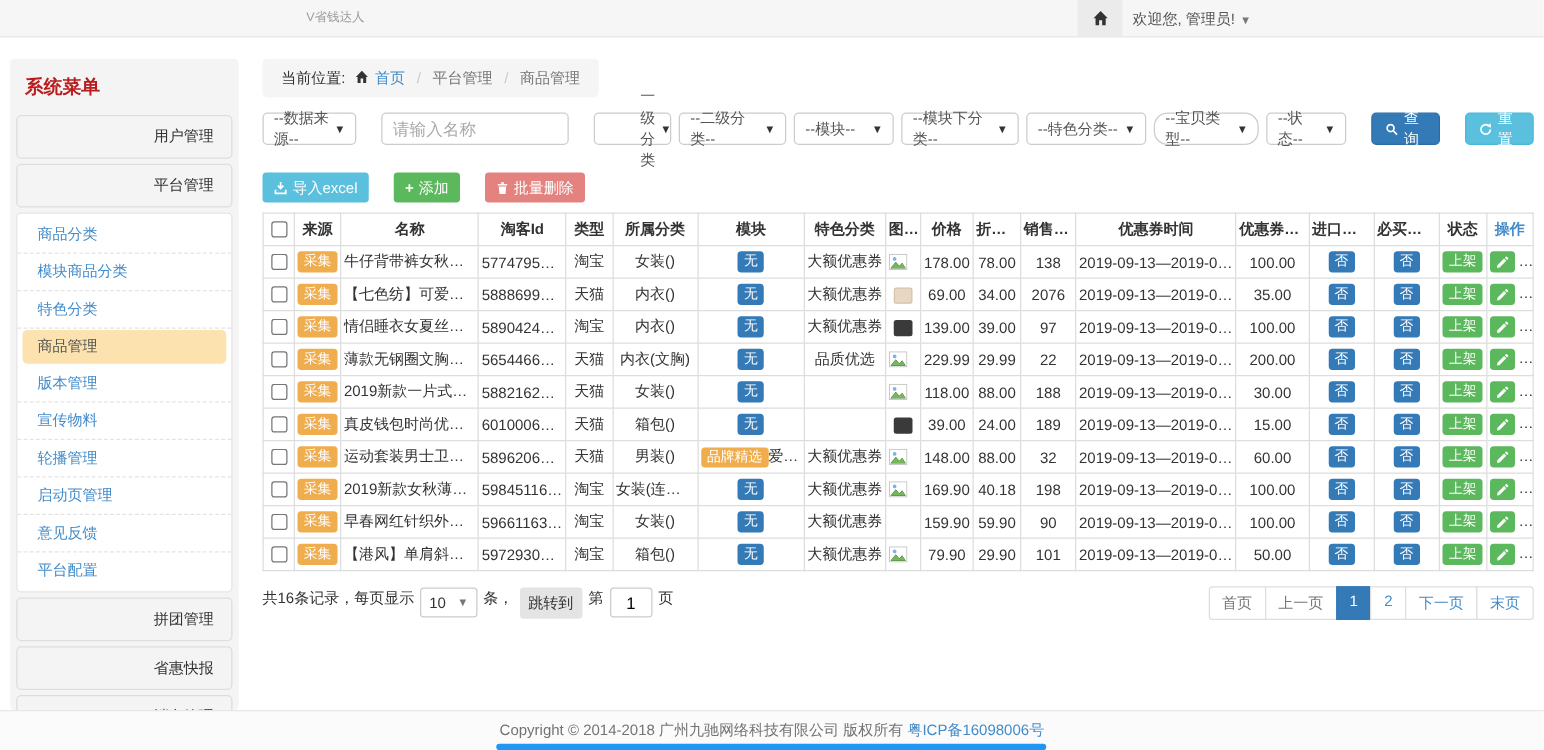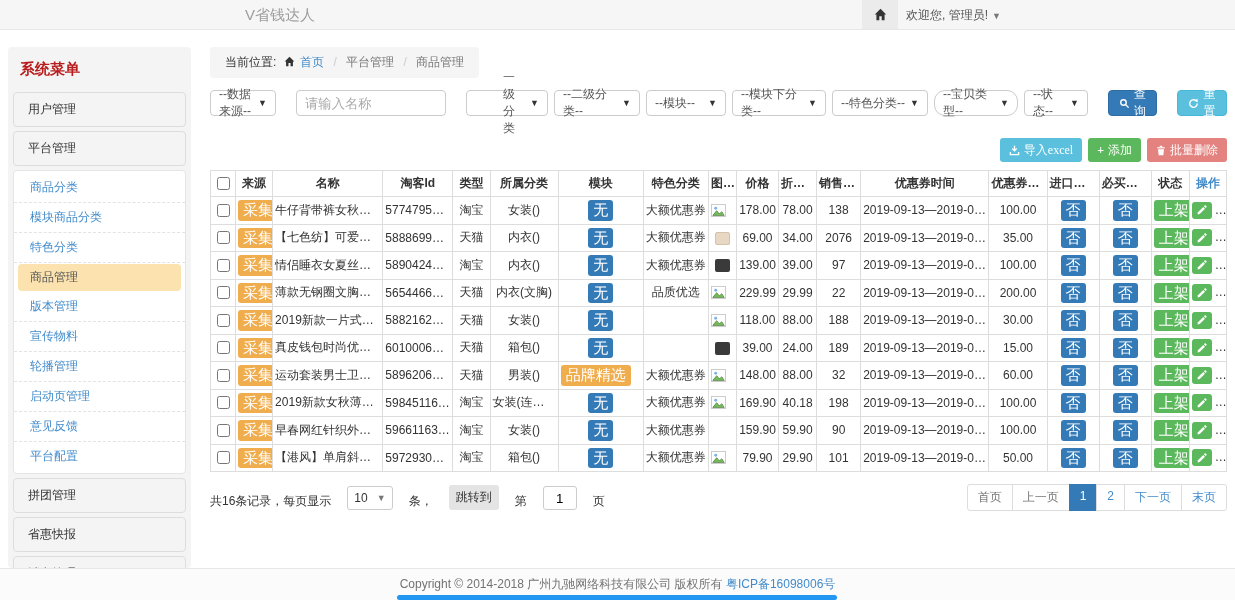--- a/index.html
+++ b/index.html
@@ -6,32 +6,32 @@
   html,body { margin:0; padding:0; }
   body {
     width:1235px; height:600px; position:relative; overflow:hidden;
     background:#fff; color:#333;
     font-family:"Liberation Sans","DejaVu Sans",sans-serif; font-size:12px;
   }
   
   .topbar { position:absolute; top:0; left:0; right:0; height:30px;
     background:#f6f6f6; border-bottom:1px solid #e7e7e7; }
   .brand { position:absolute; left:245px; top:0; line-height:30px;
-    color:#9d9d9d; font-size:15px; }
+    color:#9d9d9d; font-size:10px; }
   .home-btn { position:absolute; left:862px; top:0; width:36px; height:29px;
     background:#ebebeb; display:flex; align-items:center; justify-content:center;
     color:#333; cursor:pointer; }
   .user-menu { position:absolute; left:906px; top:0; line-height:30px; color:#555; cursor:pointer; }
   .caret { font-size:9px; color:#777; margin-left:4px; }
   
   .sidebar { position:absolute; left:8px; top:47px; width:183px; height:521px;
     background:#f4f4f4; border-radius:4px; overflow:hidden; }
   .sidebar-title { color:#b91c1c; font-weight:bold; font-size:15px; padding:13px 12px 9px 12px; }
   .menu-group { margin:4px 5px; padding:8px 14px; border:1px solid #ddd; border-radius:4px;
-    background:#f4f4f4; color:#333; cursor:pointer; }
+    background:#f4f4f4; color:#333; cursor:pointer;text-align:right; }
   .submenu { margin:4px 5px; background:#fff; border:1px solid #e5e5e5; border-radius:4px; padding:2px 0; }
   .submenu-item { padding:6px 16px; color:#428bca; border-bottom:1px dashed #e3e3e3; cursor:pointer; }
   .submenu-item:last-child { border-bottom:none; }
   .submenu-item.active { background:#fbe2ae; color:#555; border-radius:4px; margin:1px 4px;
     padding:5px 12px; border-bottom:none; }
   
   .main { position:absolute; left:210px; top:47px; width:1017px; }
   .breadcrumb { display:inline-block; background:#f5f5f5; border-radius:4px;
     padding:7px 15px; color:#333; margin-bottom:11px; }
   .breadcrumb .sep { color:#ccc; margin:0 6px; }
@@ -41,47 +41,47 @@
   .ctrl { height:26px; border:1px solid #ccc; border-radius:4px; background:#fff;
     display:flex; align-items:center; padding:0 8px; color:#555; }
   .sel { justify-content:space-between; cursor:pointer; }
   .sel .caret { color:#333; }
   input.ctrl { outline:none; }
   input.ctrl::placeholder { color:#aaa; }
   .btn { height:26px; border-radius:4px; color:#fff; border:1px solid transparent;
     display:inline-flex; align-items:center; gap:4px; padding:0 10px; cursor:pointer; font-size:12px; }
   .btn-query { background:#337ab7; border-color:#2e6da4; }
   .btn-reset { background:#5bc0de; border-color:#46b8da; }
-  .toolbar { display:flex; justify-content:flex-end; gap:6px; margin:22px 0 8px 0;font-family:Liberation Serif, serif; }
+  .toolbar { display:flex; justify-content:flex-start; gap:20px; margin:22px 0 8px 0; }
   .btn-sm { height:24px; border-radius:3px; color:#fff; display:inline-flex; align-items:center;
     gap:4px; padding:0 9px; cursor:pointer; font-size:12px; }
   .btn-import { background:#5bc0de; }
   .btn-add { background:#5cb85c; }
   .btn-del { background:#e4827f; }
   
   table { width:100%; border-collapse:collapse; table-layout:fixed; }
   th, td { border:1px solid #ddd; text-align:center; padding:3px 2px; font-size:12px;
     overflow:hidden; white-space:nowrap; text-overflow:ellipsis; height:26px; }
   th { font-weight:bold; color:#333; background:#fff; height:24px; }
   th.op-col { color:#428bca; }
-  .chip { display:inline-block; border-radius:3px; padding:2px 5px; font-size:15px;
+  .chip { display:inline-block; border-radius:3px; padding:2px 5px; font-size:11px;
     color:#fff; line-height:1.1; }
   .chip-orange { background:#f0ad4e; }
   .chip-blue { background:#337ab7; cursor:pointer; }
   .chip-green { background:#5cb85c; cursor:pointer; }
   .icon-btn { display:inline-flex; width:20px; height:17px; border-radius:3px;
     align-items:center; justify-content:center; color:#fff; cursor:pointer; vertical-align:middle; }
   .icon-edit { background:#5cb85c; margin-right:3px; }
   .icon-delete { background:#d9534f; }
   .thumb { display:inline-block; width:15px; height:13px; border-radius:2px; vertical-align:middle; }
   .thumb-dark { background:#3a3a3a; }
   .thumb-beige { background:#e8d7c3; border:1px solid #d4c2aa; }
   
   .pagebar { display:flex; justify-content:space-between; align-items:center; margin-top:12px; }
-  .pageinfo { display:flex; align-items:flex-end; gap:16px; color:#333; }
+  .pageinfo { display:flex; align-items:flex-start; gap:5px; color:#333; }
   .mini-select { height:24px; border:1px solid #ccc; border-radius:3px; background:#fff;
     display:inline-flex; align-items:center; gap:5px; padding:0 6px; cursor:pointer; }
   .jump-chip { background:#e4e4e4; border-radius:3px; padding:4px 7px; cursor:pointer; color:#333; }
   .page-input { width:34px; height:24px; border:1px solid #ccc; border-radius:3px;
     text-align:center; outline:none; }
   .pager { display:flex; }
   .pg-btn { border:1px solid #ddd; background:#fff; color:#428bca; padding:4px 10px;
     margin-left:-1px; cursor:pointer; }
   .pg-btn:first-child { margin-left:0; border-radius:3px 0 0 3px; }
   .pg-btn:last-child { border-radius:0 3px 3px 0; }
@@ -150,21 +150,21 @@
     <span class="crumb-muted">商品管理</span>
   </div>
 
   <div class="filter-row">
     <div class="ctrl sel" style="width:86px">
       <span>--数据来源--</span>
         <span class="caret">▼</span>
     </div>
     <input class="ctrl" style="width: 150px;" placeholder="请输入名称">
     <span id="extra-selects" style="display:flex;gap:6px;">
-        <div class="ctrl sel" style="width: 82px; padding-left: 36px;">
+        <div class="ctrl sel" style="width: 62px; padding-left: 36px;">
           <span>一级分类</span>
           <span class="caret">▼</span>
         </div>
         <div class="ctrl sel" style="width: 86px;">
           <span>--二级分类--</span>
           <span class="caret">▼</span>
         </div>
         <div class="ctrl sel" style="width: 80px; align-items: center;">
           <span>--模块--</span>
           <span class="caret">▼</span>

